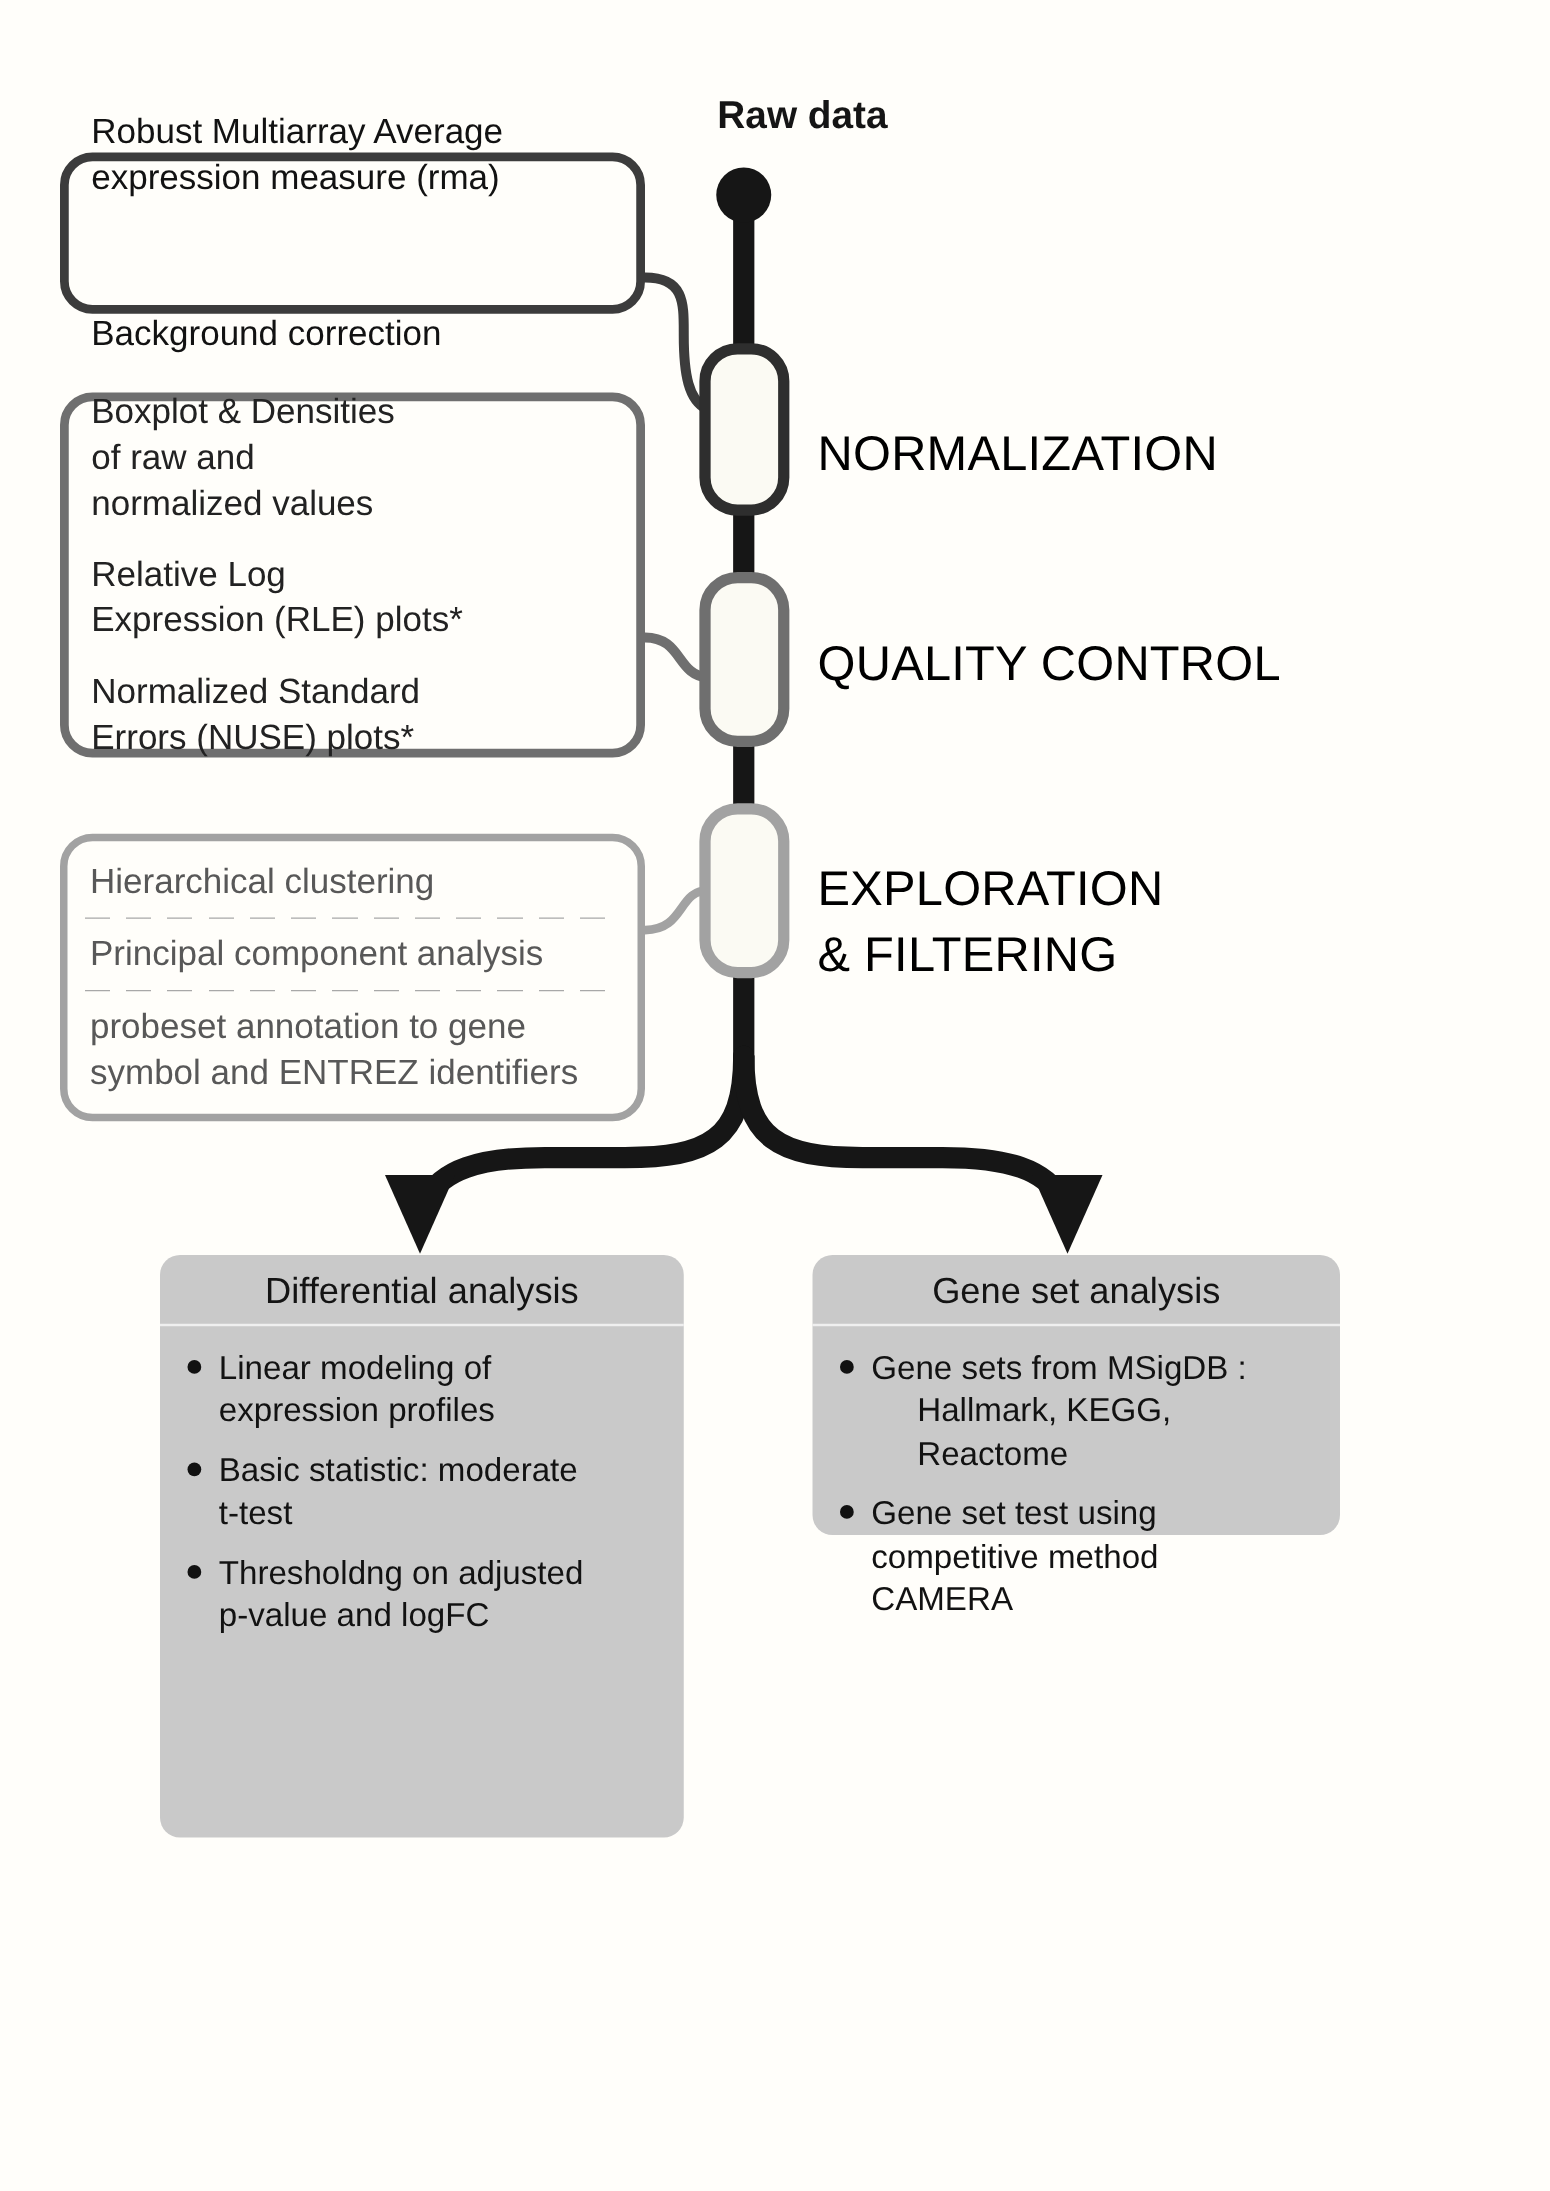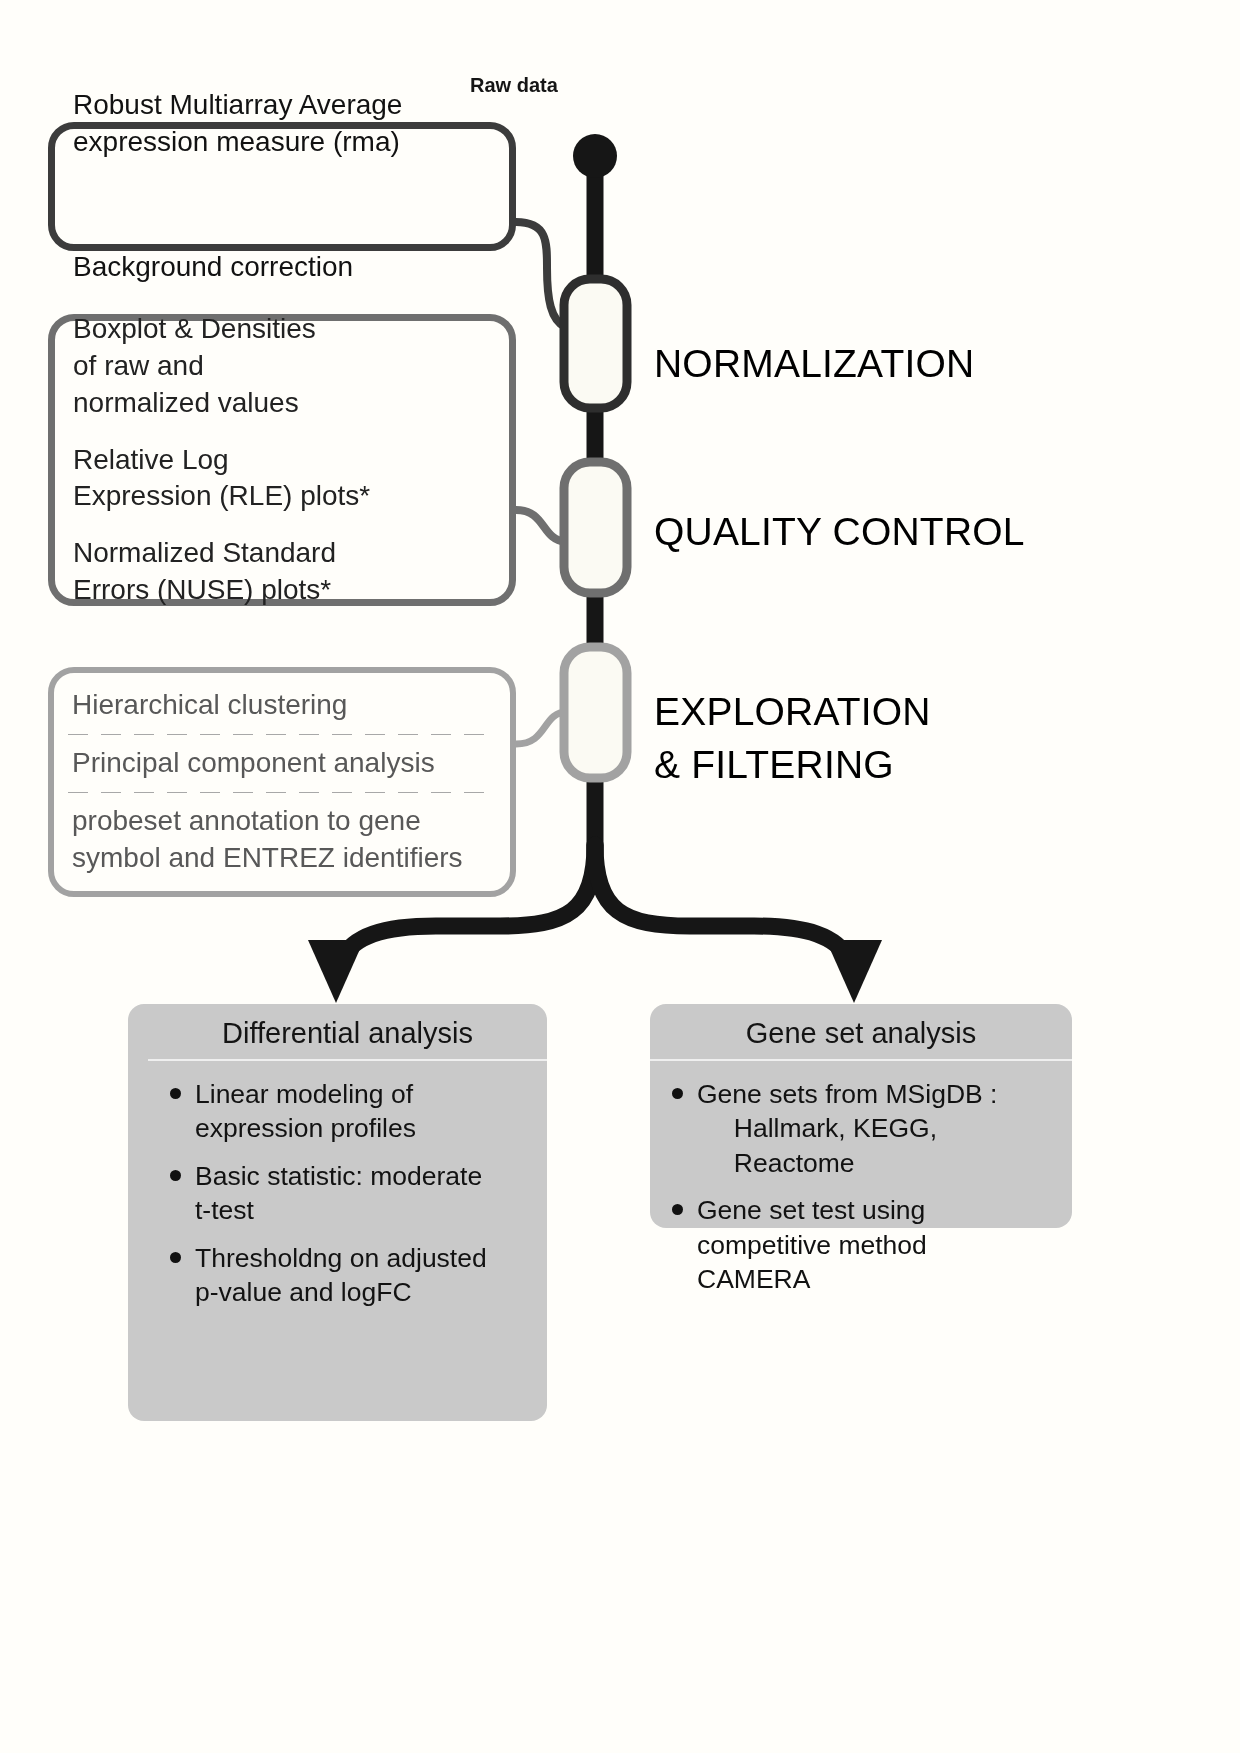--- a/index.html
+++ b/index.html
@@ -19,22 +19,22 @@
     position: absolute;
     left: 0; top: 0;
     width: 1240px;
     height: 1753px;
     pointer-events: none;
   }
   .raw-data {
     position: absolute;
     left: 470px; top: 74px;
     width: 240px;
-    text-align: left;
-    font-size: 20px;
+    text-align: right;
+    font-size: 31px;
     font-weight: bold;
     color: #151515;
   }
   
   .stage-box {
     position: absolute;
     left: 48px;
     width: 468px;
     box-sizing: border-box;
     border-radius: 26px;
@@ -75,21 +75,21 @@
   .label-2 { top: 506px; }
   .label-3 { top: 686px; }
   
   .branch-box {
     position: absolute;
     background: #c9c9c9;
     border-radius: 16px;
     color: #121212;
     box-sizing: border-box;
   }
-  .branch-left  { left: 128px; top: 1004px; width: 419px; height: 417px; padding-left: 20px; }
+  .branch-left  { left: 128px; top: 1004px; width: 419px; height: 466px; }
   .branch-right { left: 650px; top: 1004px; width: 422px; height: 224px; }
   .branch-title {
     font-size: 29px;
     text-align: center;
     padding: 13px 10px 9px;
     border-bottom: 2px solid #efefef;
     color: #141414;
   }
   .bullets {
     display: flex;

